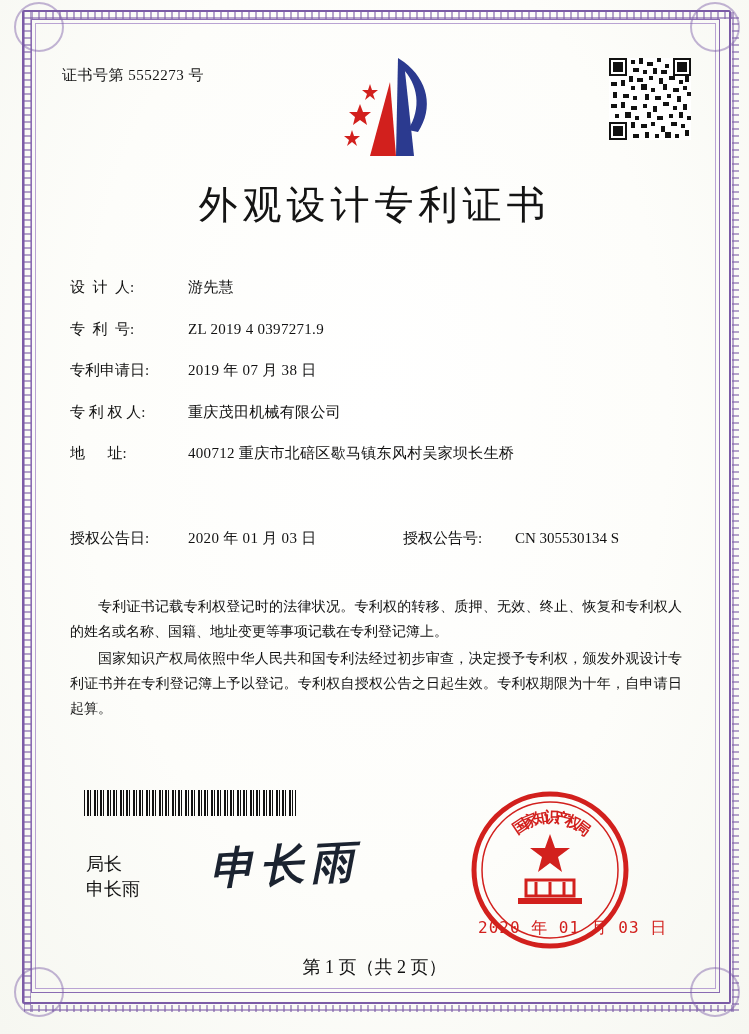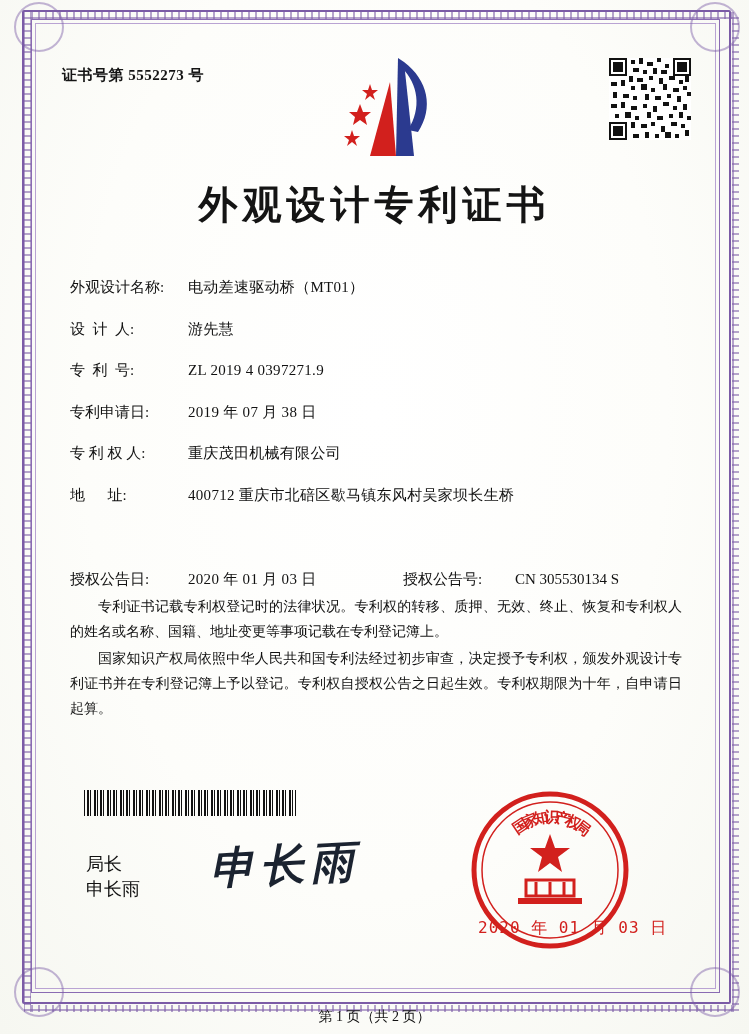--- a/index.html
+++ b/index.html
@@ -72,38 +72,37 @@
   .corner.bl { left: 14px;  top: 967px; }
   .corner.br { left: 690px; top: 967px; }
 
   
   .cert-no {
     position: absolute;
     left: 62px; top: 66px;
     font-size: 15px;
     letter-spacing: .5px;
     color: #141414;
-    font-weight: bold;
   }
   .logo {
     position: absolute;
     left: 330px; top: 52px;
     width: 112px; height: 110px;
   }
   .qr {
     position: absolute;
     right: 58px; top: 58px;
     width: 82px; height: 82px;
   }
   .title {
     position: absolute;
     left: 0; right: 0; top: 178px;
     text-align: center;
     font-size: 39px;
-    font-weight: bold;
+    font-weight: normal;
     letter-spacing: 5px;
     color: #141414;
     font-family: "DejaVu Serif", "Liberation Serif", serif;
   }
 
   
   .fields {
     position: absolute;
     left: 70px; top: 278px;
     width: 610px;
@@ -199,23 +198,23 @@
     left: 478px; top: 918px;
     font-size: 16px;
     color: #d2201d;
     letter-spacing: 1px;
     font-family: "DejaVu Sans Mono", monospace;
   }
 
   
   .page-no {
     position: absolute;
-    left: 0; right: 0; top: 1008px;
+    left: 0; right: 0; top: 955px;
     text-align: center;
-    font-size: 14px;
+    font-size: 18px;
     color: #111;
   }
   .footnote {
     position: absolute;
     left: 0; right: 0; top: 1008px;
     text-align: center;
     font-size: 14px;
     color: #111;
     letter-spacing: 1px;
   }
@@ -323,24 +322,20 @@
           <rect x="33" y="38" width="2" height="2"></rect>
           <rect x="38" y="36" width="2" height="3"></rect>
       </g>
     </svg>
   </div>
 
   <div class="title">外观设计专利证书</div>
 
   <div class="fields">
     <div class="field-row">
-      <span class="field-label">外观设计名称:</span>
-      <span class="field-value">电动差速驱动桥（MT01）</span>
-    </div>
-    <div class="field-row">
       <span class="field-label">设  计  人:</span>
       <span class="field-value">游先慧</span>
     </div>
     <div class="field-row">
       <span class="field-label">专  利  号:</span>
       <span class="field-value">ZL 2019 4 0397271.9</span>
     </div>
     <div class="field-row">
       <span class="field-label">专利申请日:</span>
       <span class="field-value">2019 年 07 月 38 日</span>

